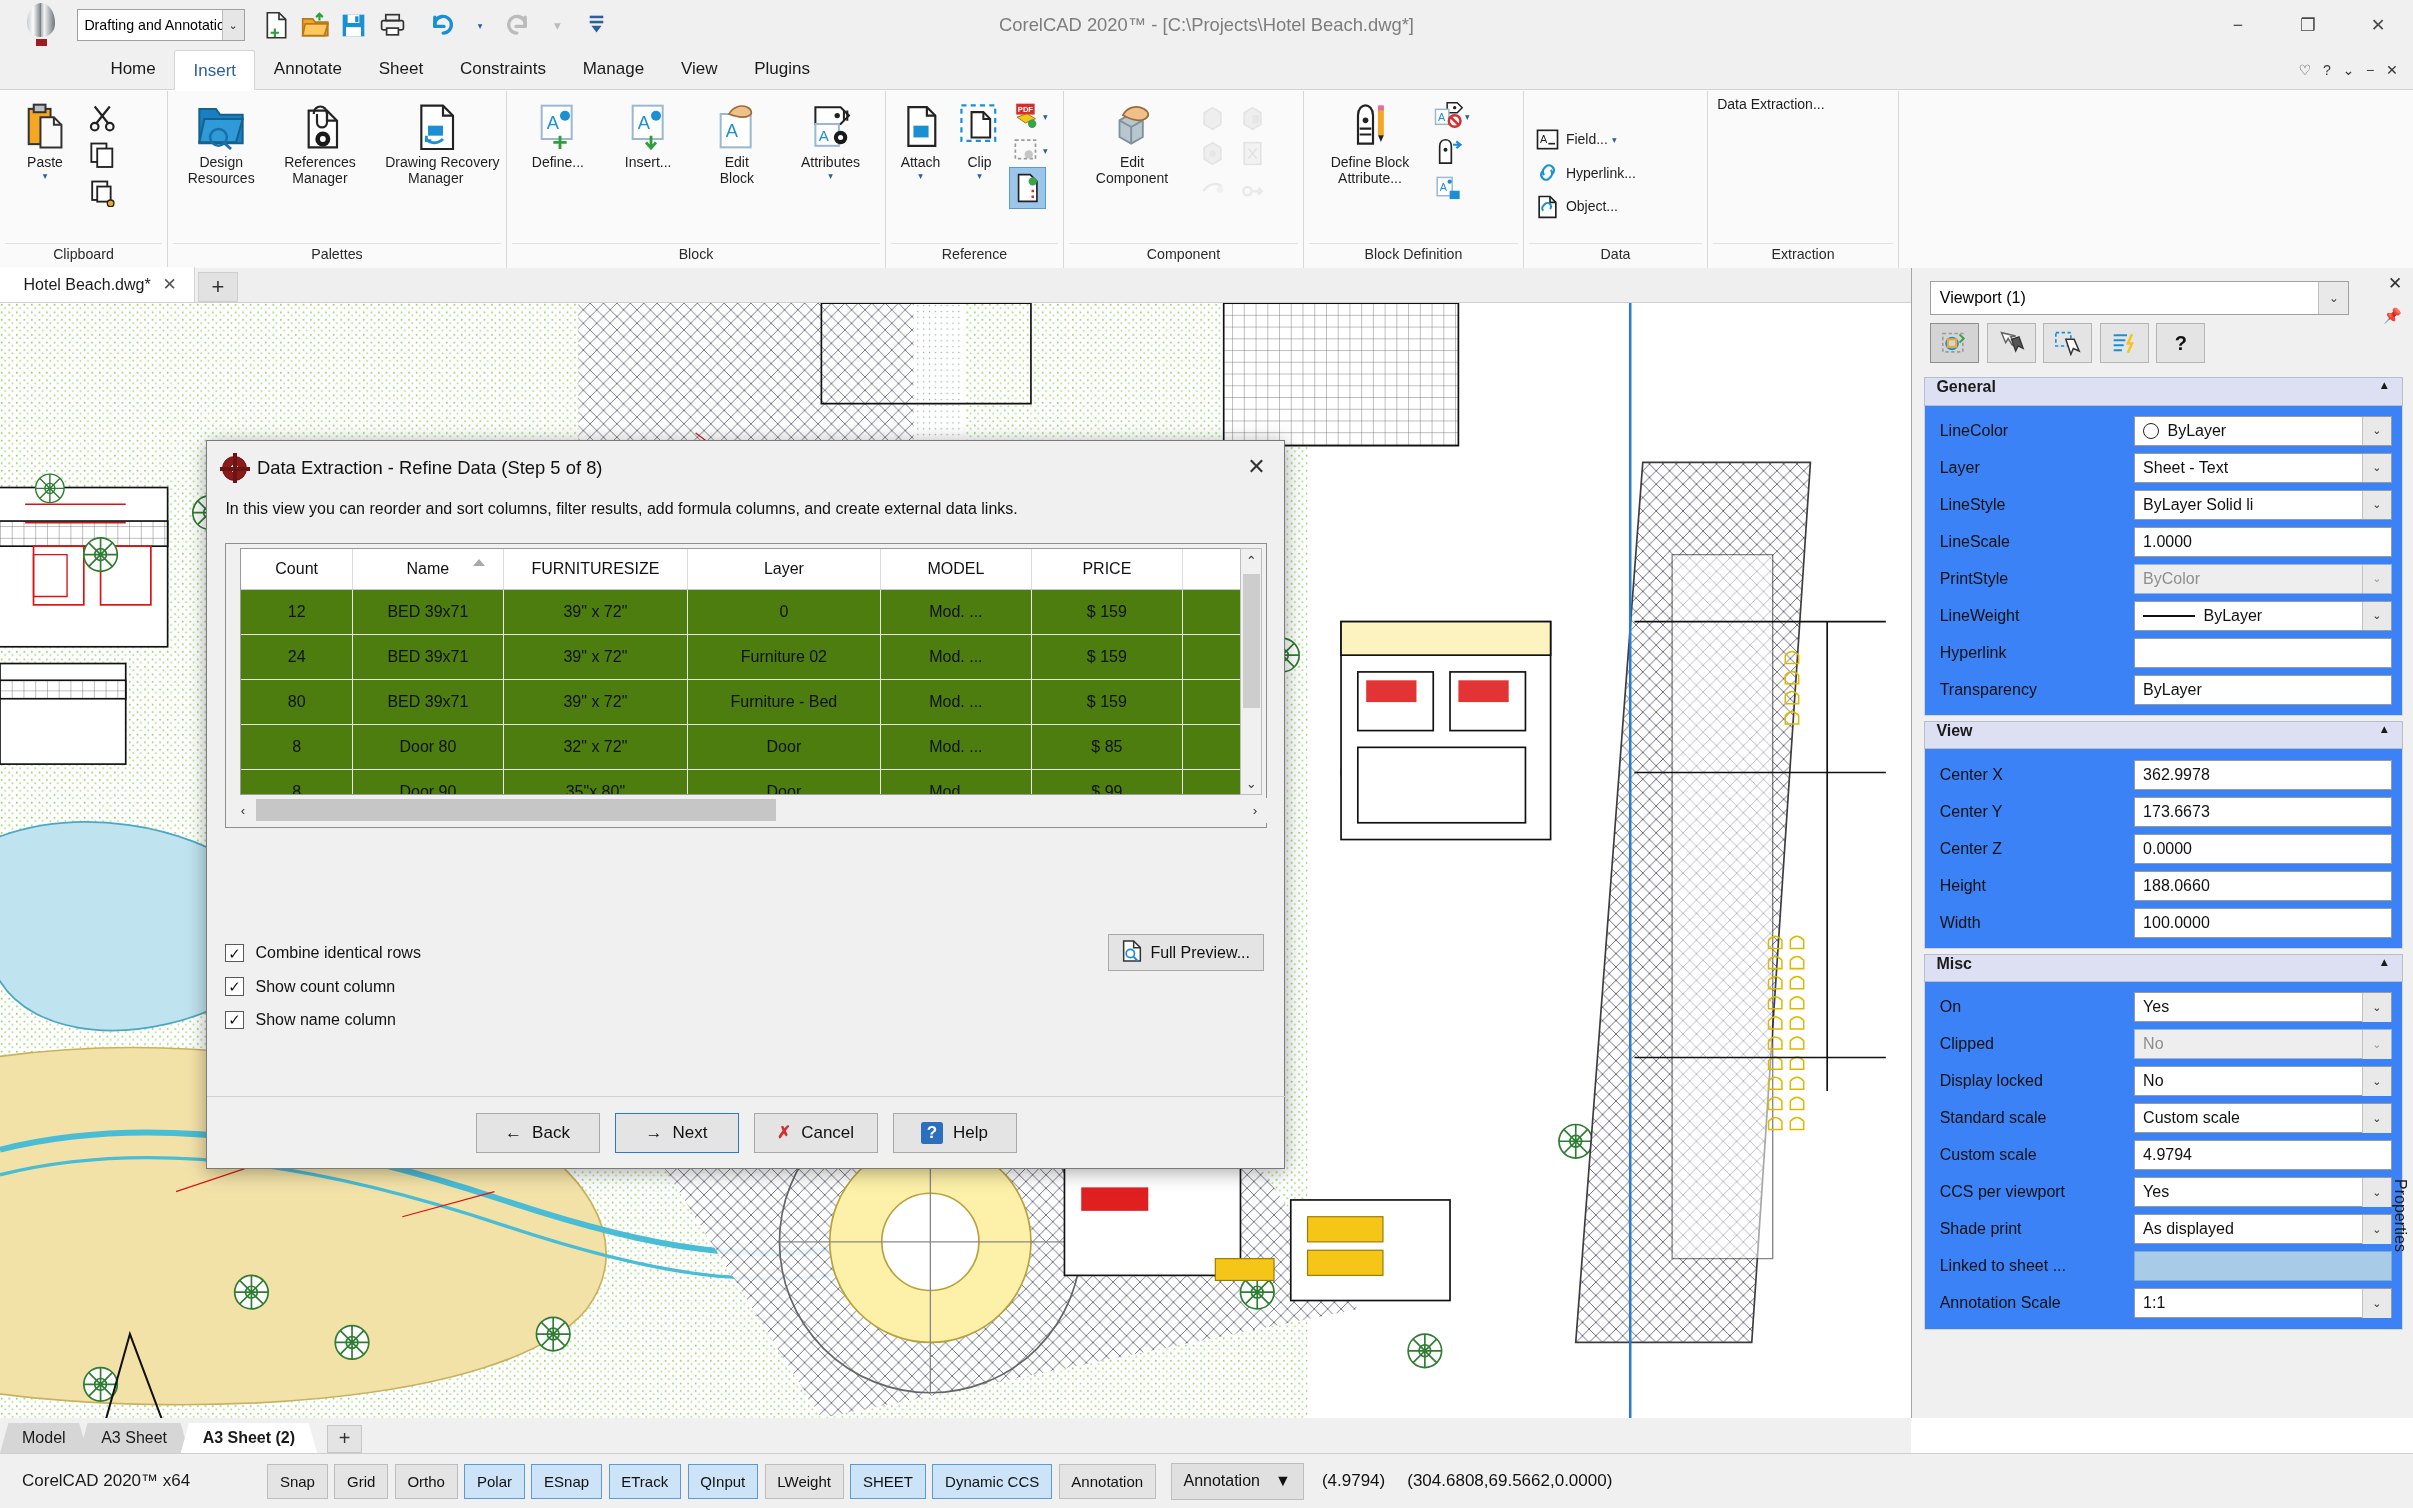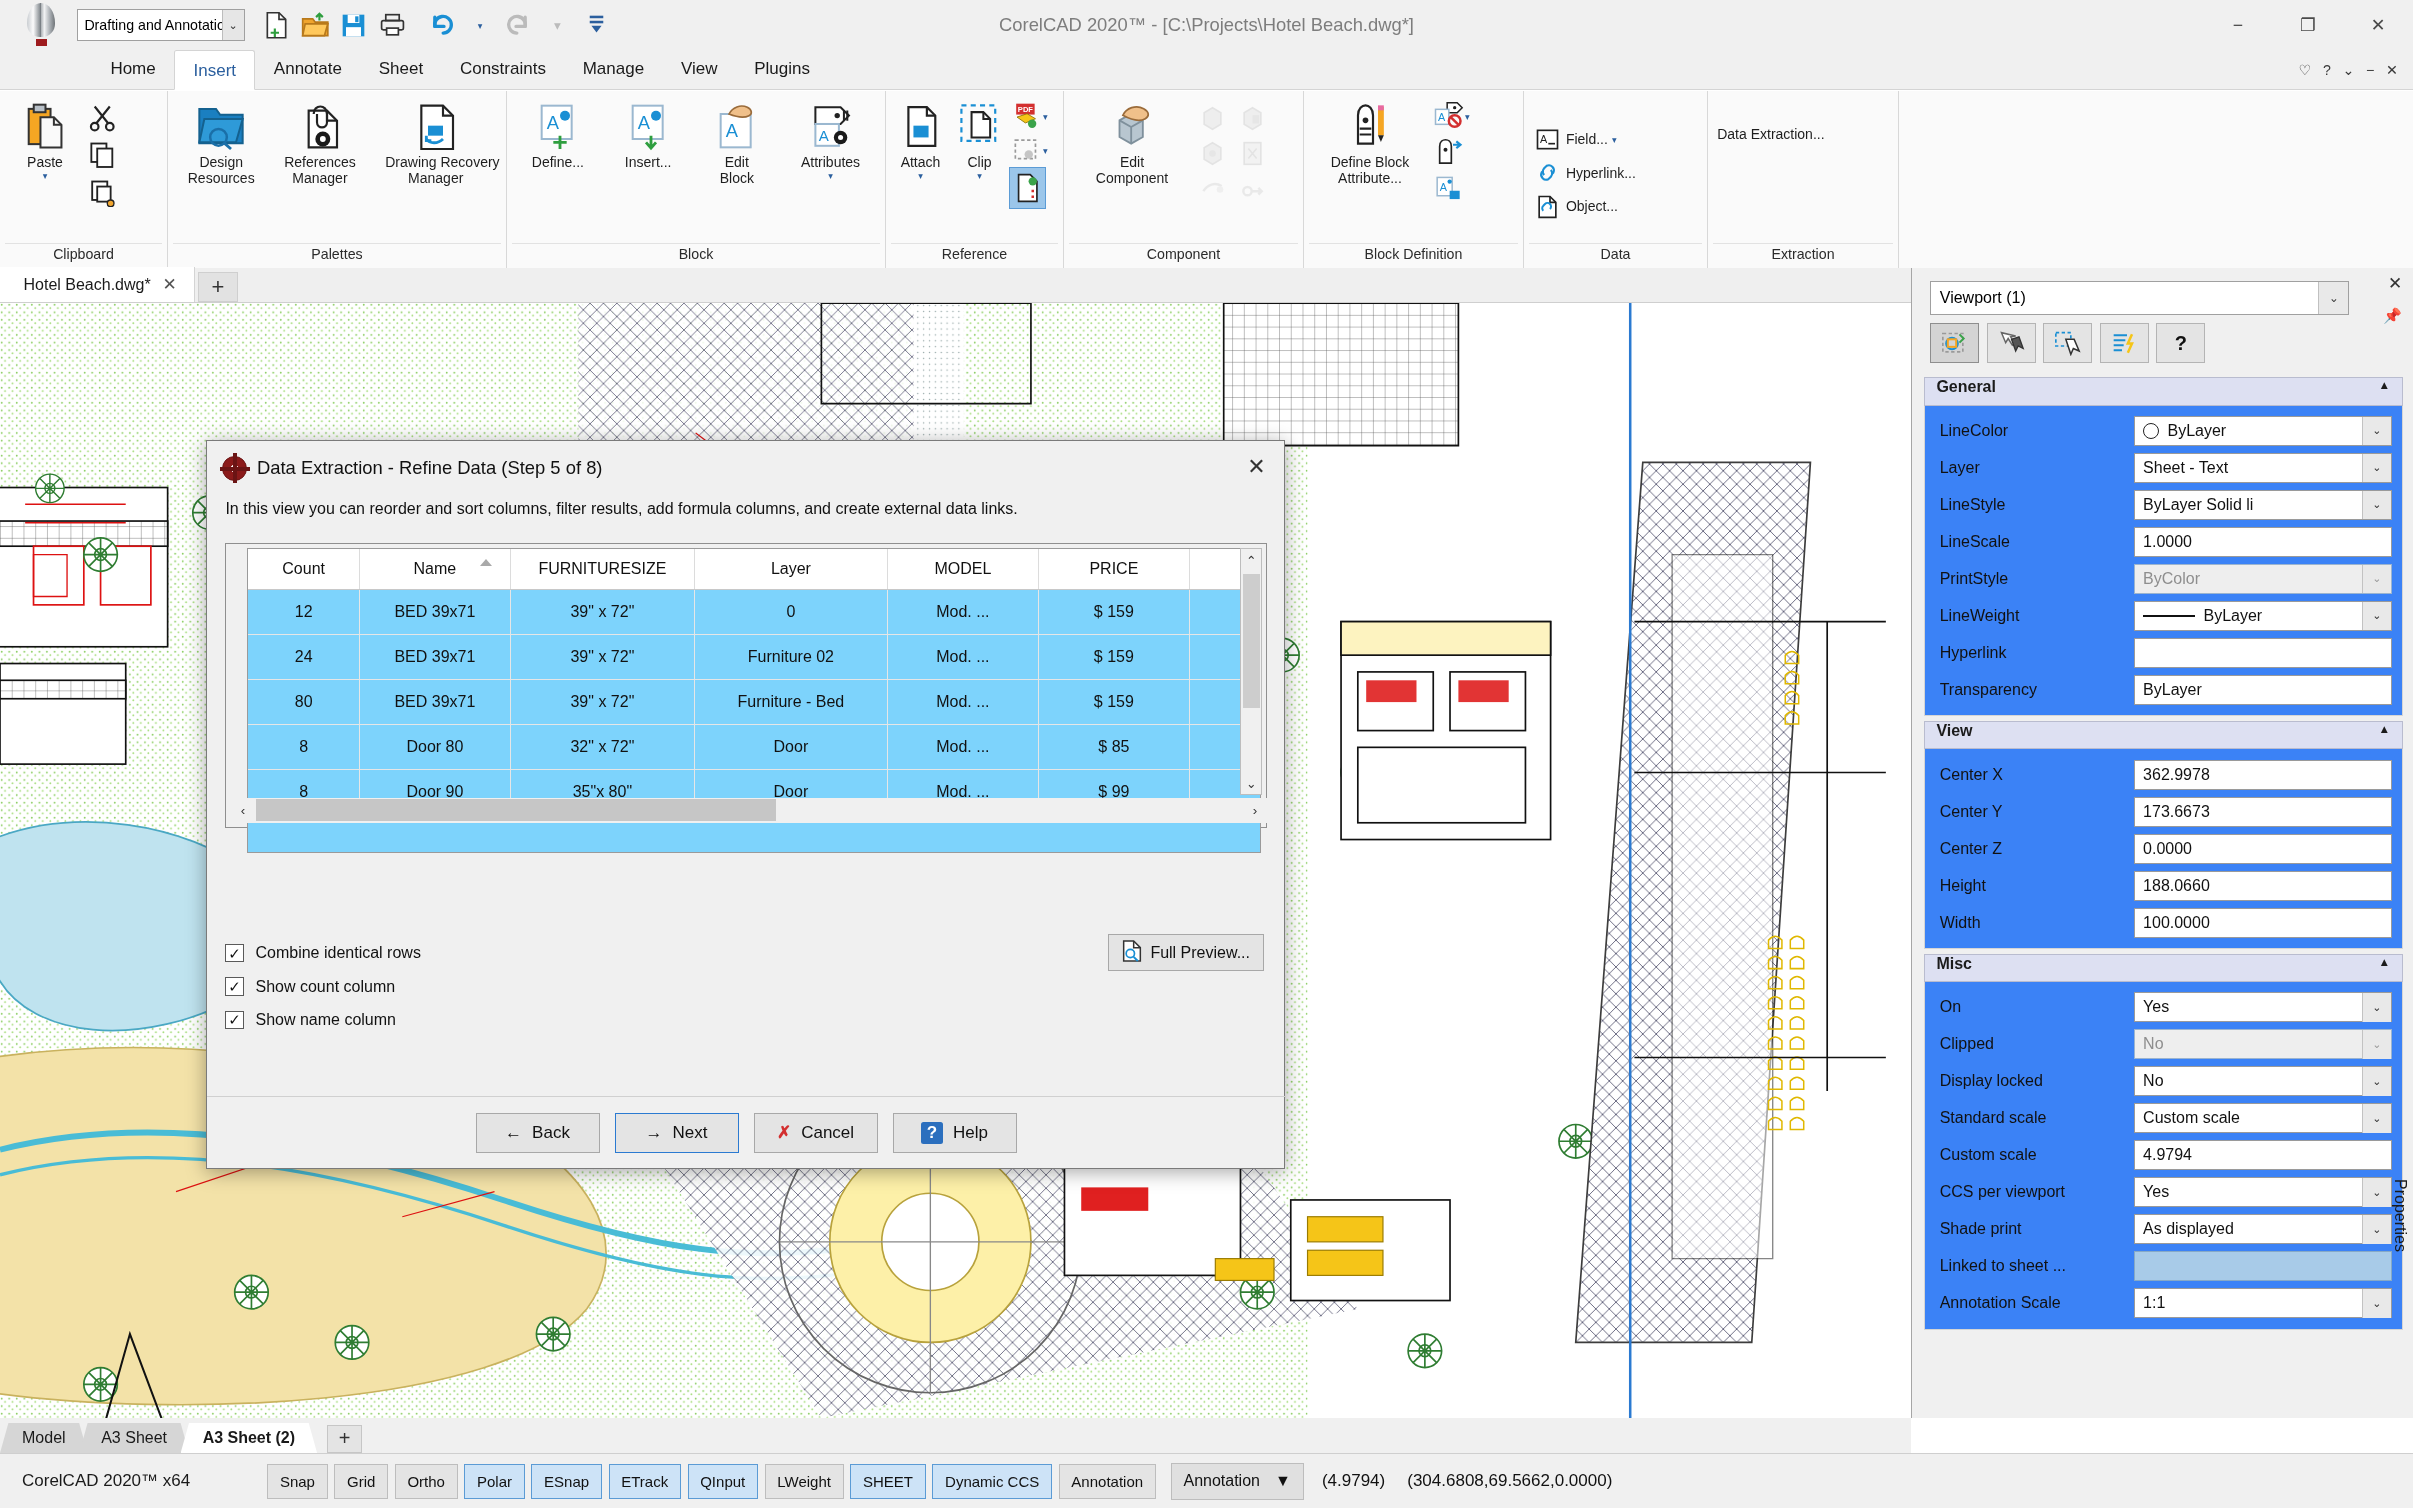--- a/index.html
+++ b/index.html
@@ -257,22 +257,22 @@
   }
   #dlg-title .dttxt { font-size:18.4px; color:#111; }
   #dlg-close { position:absolute; right:18.4px; top:13.4px; font-size:22px; color:#333; }
   #dlg-desc { padding:5px 18.4px 0 18.4px; font-size:16px; color:#111; }
 
   #dlg-gridwrap {
     position:absolute; left:18.4px; top:102px; width:1042px; height:285px;
     background:#f0f0f0; border:0.8px solid #8f8f8f;
   }
   #dlg-grid {
-    position:absolute; left:21px; top:4.2px; width:1014px; height:305px;
-    background:#7dd3fc; border:0.8px solid #9a9a9a; overflow:hidden;
+    position:absolute; left:14px; top:4.2px; width:1014px; height:247px;
+    background:#4d7c0f; border:0.8px solid #9a9a9a; overflow:hidden;
   }
   #dlg-grid table { border-collapse:collapse; width:100%; table-layout:fixed; }
   #dlg-grid th {
     height:40px; font-size:16px; font-weight:normal; color:#111; background:#fff;
     border-right:0.8px solid #dcdcdc; border-bottom:0.8px solid #c8c8c8; position:relative;
   }
   #dlg-grid td {
     height:45px; font-size:16px; color:#111; text-align:center;
     border-right:0.8px solid #e6e6e6; border-bottom:0.8px solid #e6e6e6;
   }
@@ -740,21 +740,21 @@
               <path d="M10 20a4 4 0 0 1 0-6l2-2a4 4 0 0 1 6 6" fill="none" stroke="#1a8fd4" stroke-width="2.4"></path>
             </svg>
         </span>
         <span>Object...</span>
       </div>
     </div>
     <div class="plabel">Data</div>
   </div>
 
   <div class="rpanel" style="width:191px">
-    <div class="rrow" style="flex-direction:column;padding-top:32px">
+    <div class="rrow" style="flex-direction:column;padding-top:2px">
       <div class="smallbtn">
         <span>Data Extraction...</span>
       </div>
     </div>
     <div class="plabel">Extraction</div>
   </div>
 
   <div style="flex:1"></div>
 </div>
 

